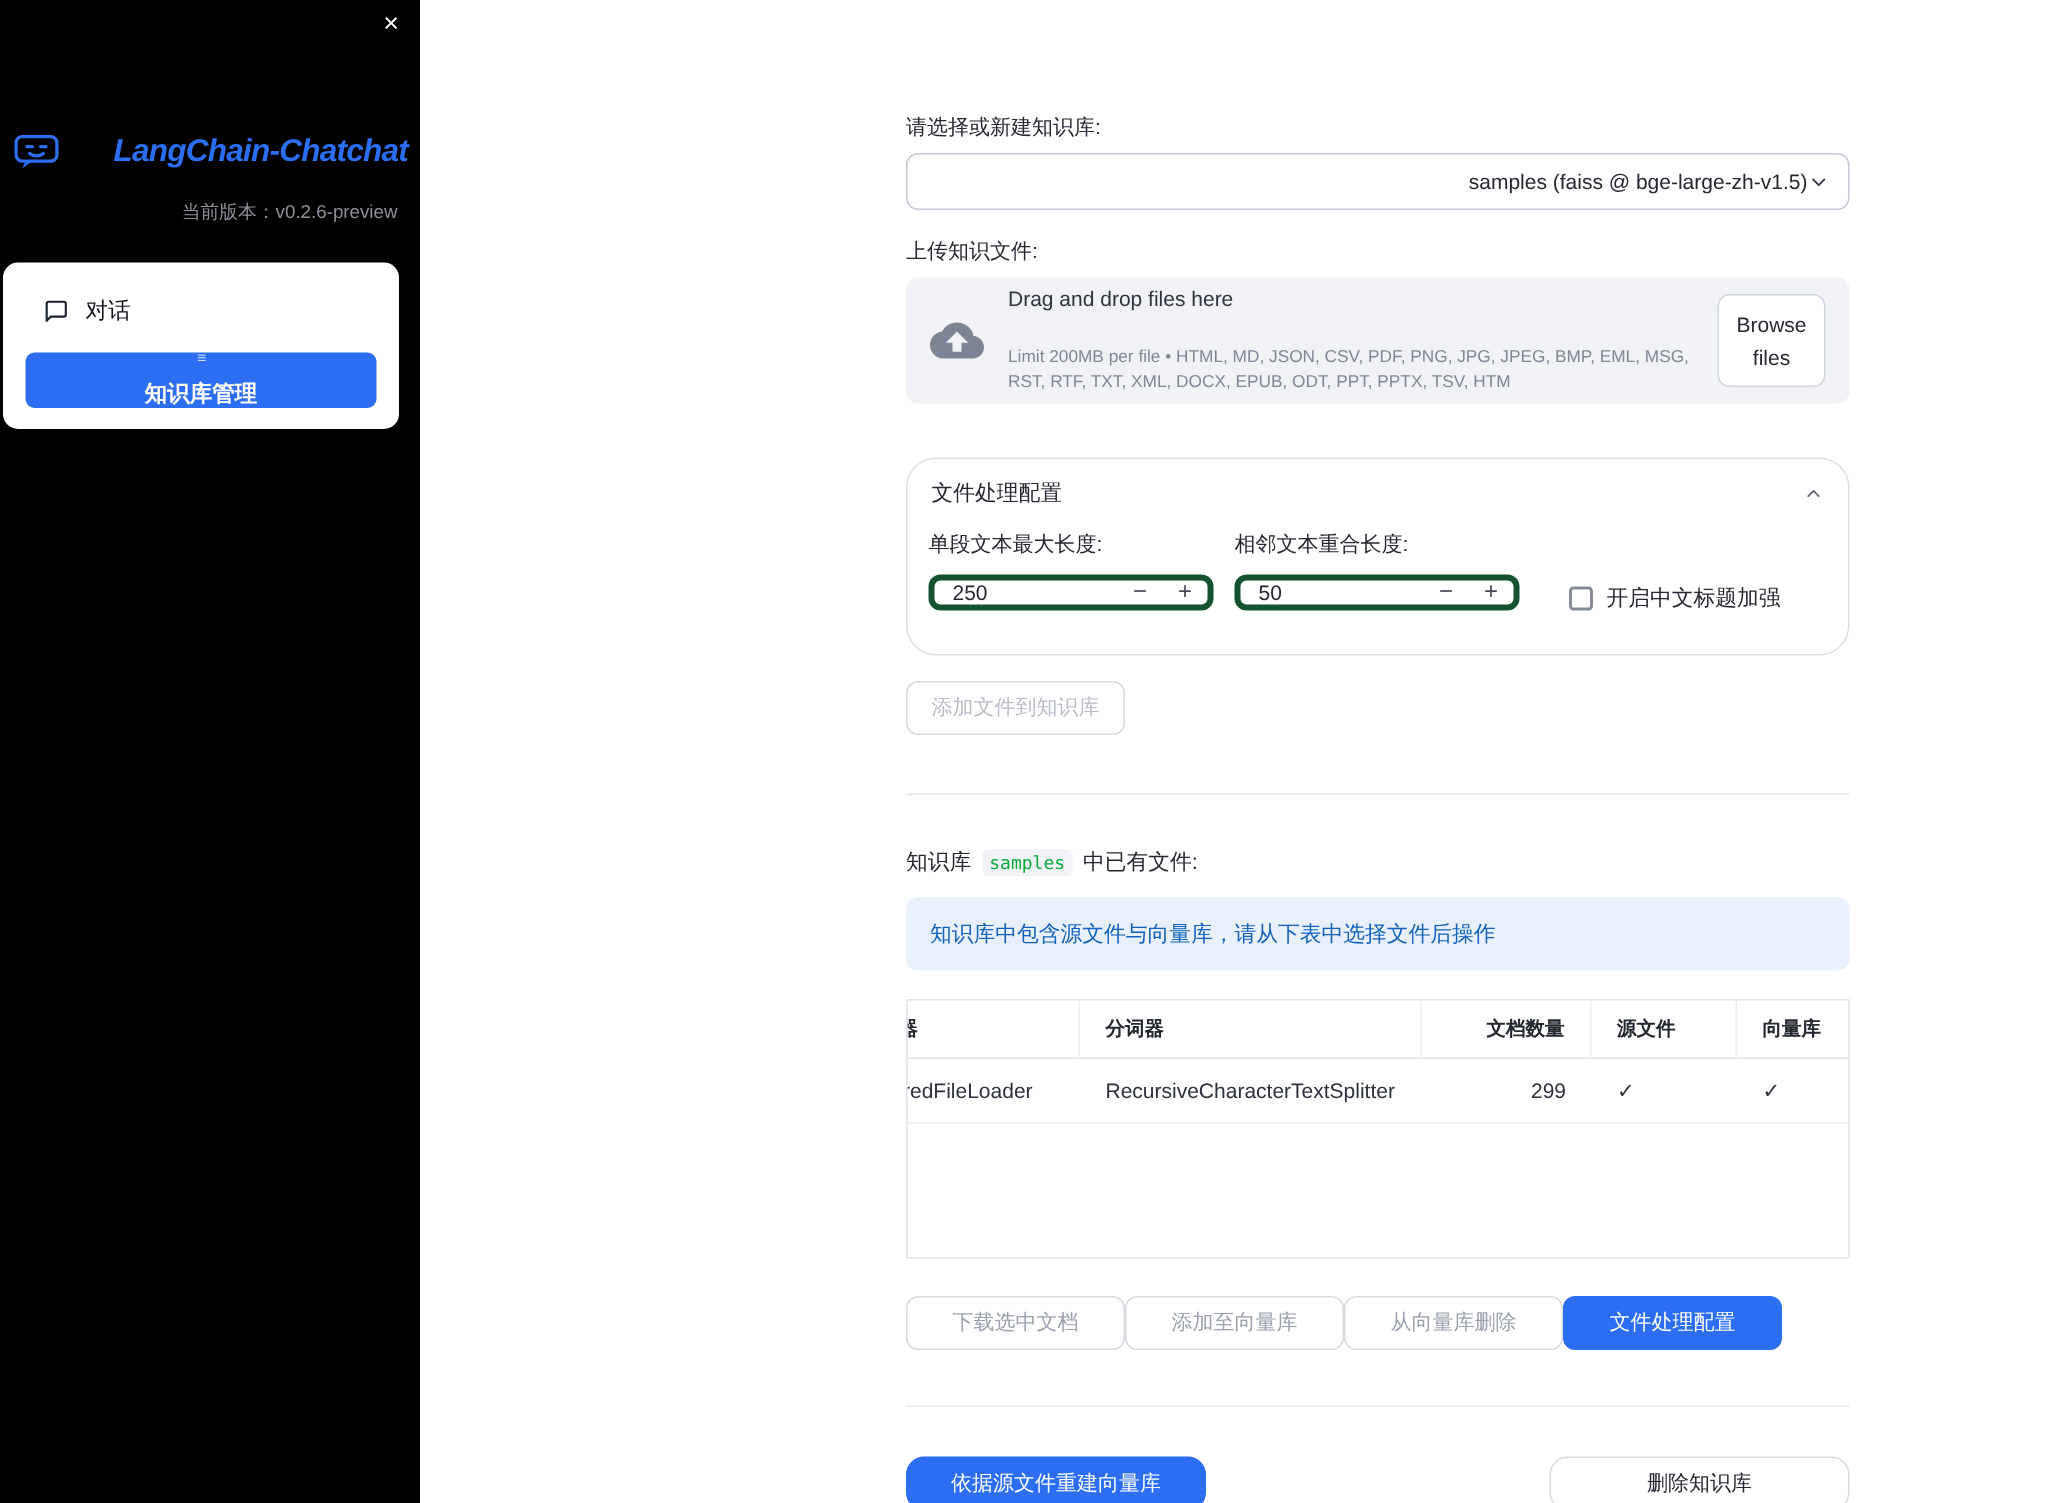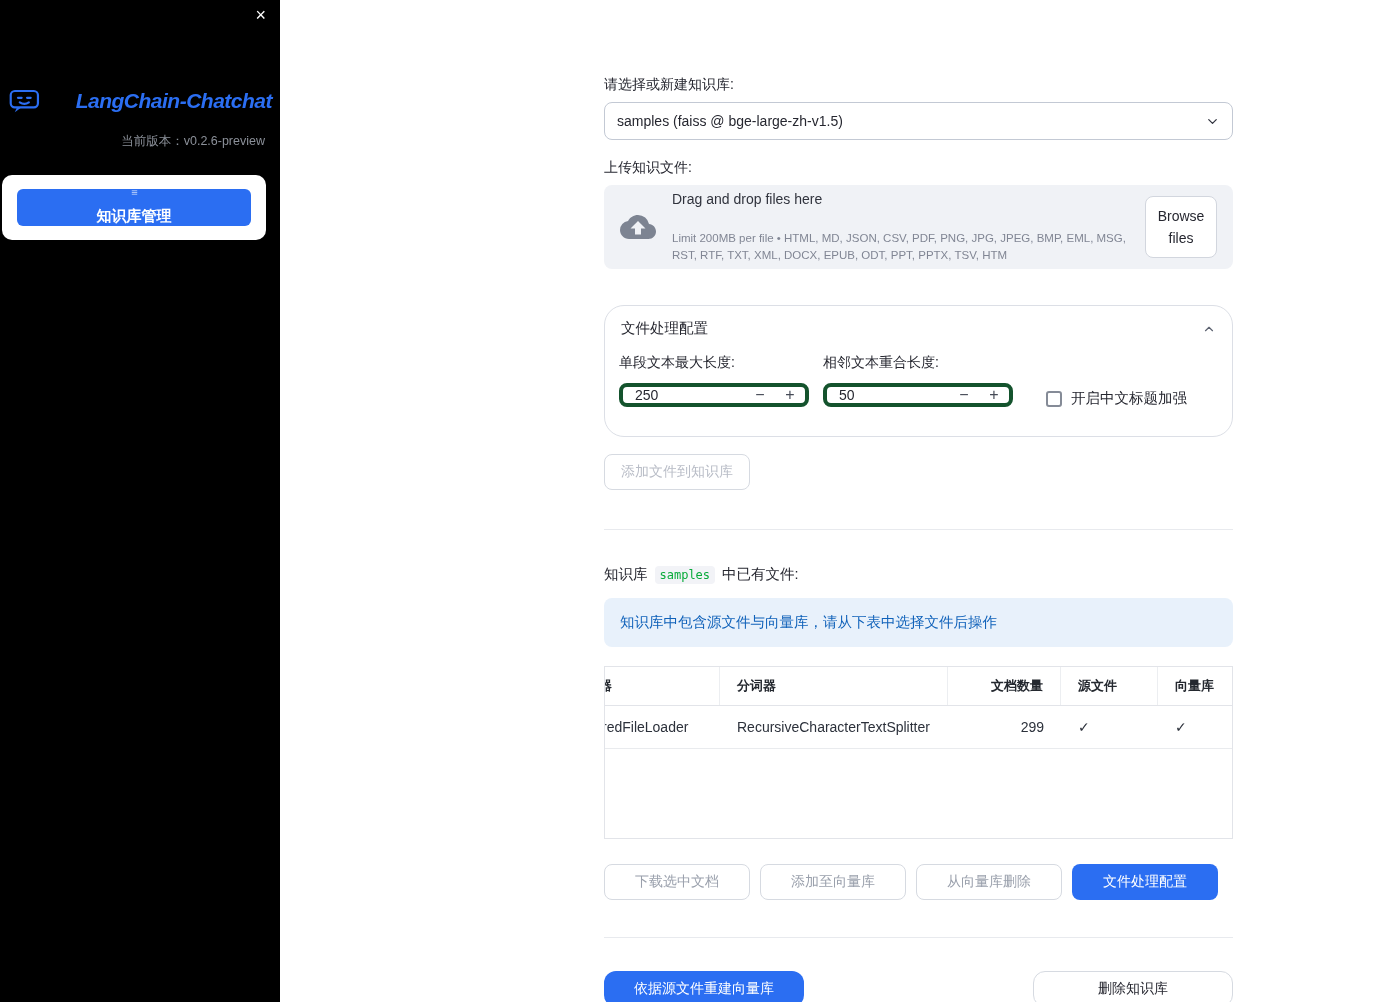--- a/index.html
+++ b/index.html
@@ -55,21 +55,21 @@
 
   
   .main { margin-left: 280px; width: 1100px; }
   .content { width: 629px; margin-left: 324px; padding-top: 76px; padding-bottom: 35px; }
 
   .field-label { font-size: 14px; color: #262730; margin-bottom: 8px; }
 
   .selectbox {
     height: 38px; border: 1px solid #c3c9d4; border-radius: 8px;
     background: #fff; display: flex; align-items: center;
-    justify-content: space-between; padding: 0 12px;
+    justify-content: flex-end; padding: 0 12px;
     font-size: 14px; cursor: pointer;
   }
 
   .upload-label { margin-top: 19px; }
   .dropzone {
     height: 84px; background: #f0f2f6; border-radius: 8px;
     display: flex; align-items: center; padding: 0 16px; gap: 16px;
   }
   .drop-text { flex: 1; }
   .drop-title { font-size: 14px; color: #30333d; margin-bottom: 23px; }
@@ -144,21 +144,21 @@
   .th-loader span { margin-left: -6px; }
   .t-row {
     display: grid; grid-template-columns: 115px 228px 113px 97px 1fr;
     height: 43px; border-bottom: 1px solid #e9ebee; align-items: center;
     font-size: 14px; color: #2c313b; cursor: pointer;
   }
   .td { padding: 0 17px; white-space: nowrap; overflow: hidden; }
   .td-loader { padding: 0; margin-left: -3px; }
   .td.num { text-align: right; }
 
-  .actions-row { margin-top: 25px; display: flex; gap: 10px; }
+  .actions-row { margin-top: 25px; display: flex; gap: 0; }
   .action-btn {
     width: 146px; height: 36px; border-radius: 8px; font-size: 14px;
     display: flex; align-items: center; justify-content: center;
     background: #fff; border: 1px solid #d6dae1; color: #9aa0ac; cursor: pointer;
   }
   .btn-primary {
     background: var(--accent, #2b6ef2) !important;
     border: none !important; color: #fff !important;
   }
 
@@ -182,20 +182,26 @@
       <path d="M11 11.5h4"></path>
         <path d="M21 11.5h4"></path>
       <path d="M13 16.5 q5 3.5 10 0"></path>
     </svg>
     <span class="logo-text">LangChain-Chatchat</span>
   </div>
 
   <div class="version">当前版本：v0.2.6-preview</div>
 
   <div class="menu-card">
+    <div class="menu-item">
+      <svg width="17" height="17" viewBox="0 0 24 24" fill="none" stroke="#19202b" stroke-width="2" stroke-linecap="round" stroke-linejoin="round">
+        <path d="M21 15a2 2 0 0 1-2 2H7l-4 4V5a2 2 0 0 1 2-2h14a2 2 0 0 1 2 2z"></path>
+      </svg>
+      <span>对话</span>
+    </div>
     <div class="menu-item selected">
       <svg width="17" height="17" viewBox="0 0 24 24" fill="none" stroke="#ffffff" stroke-width="2" stroke-linecap="round">
         <path d="M4 6h16M4 12h16M4 18h16"></path>
       </svg>
       <span>知识库管理</span>
     </div>
   </div>
 </div>
 
 <div class="main">

